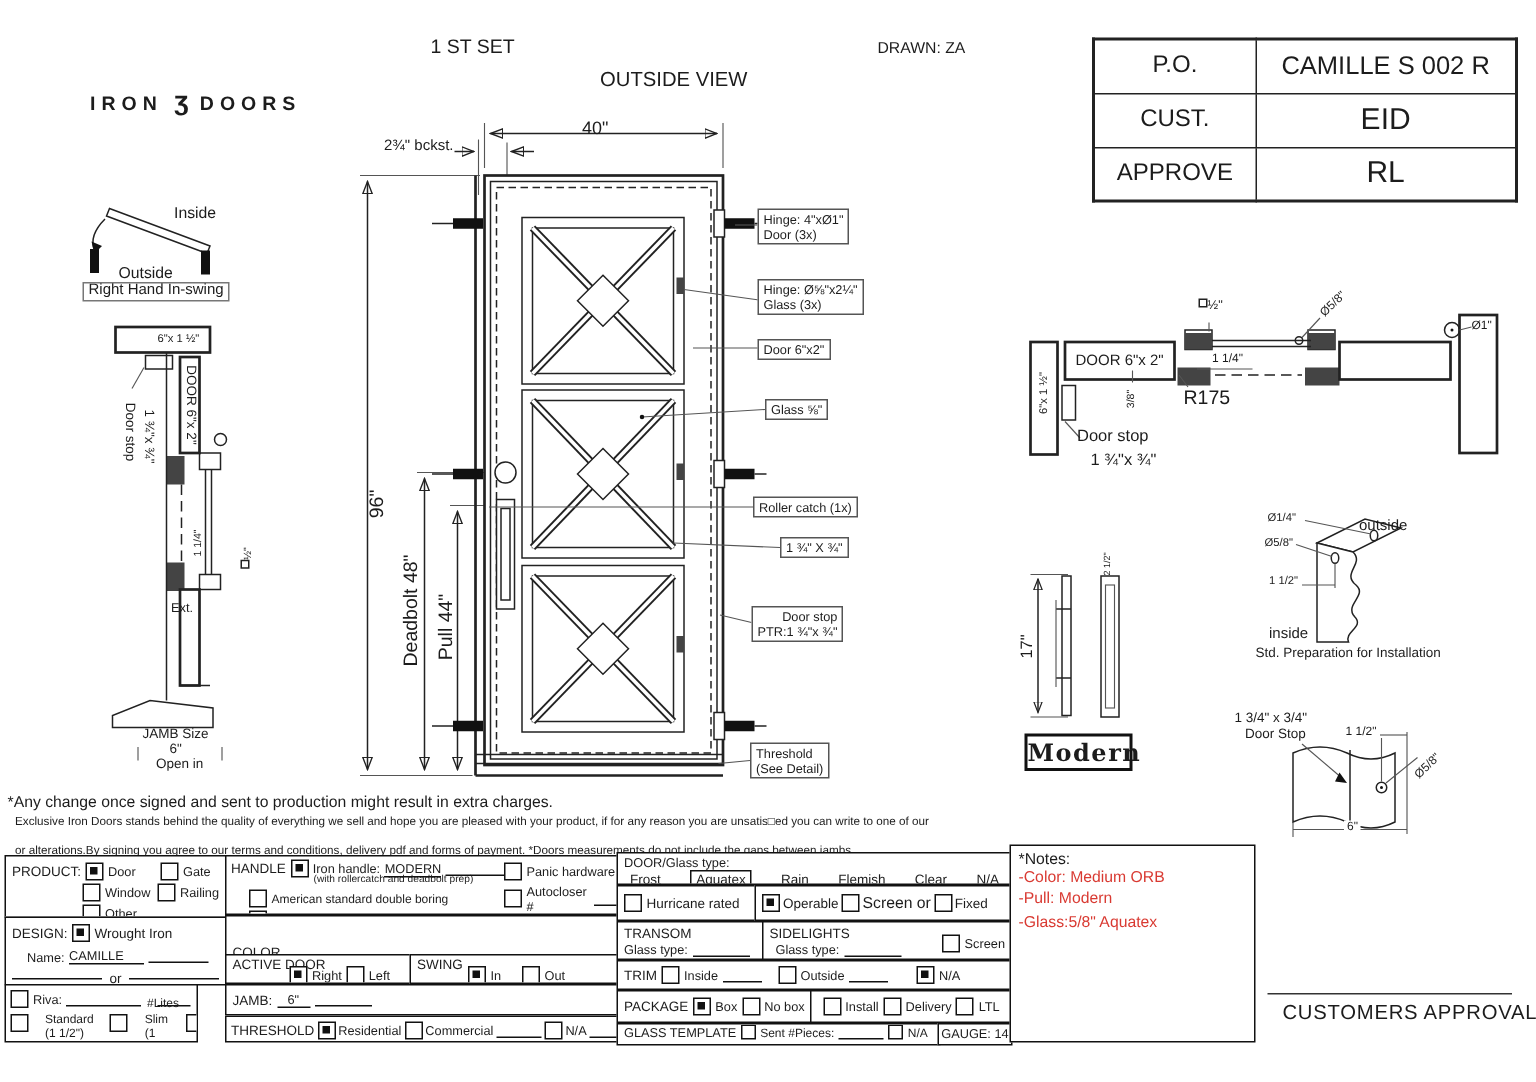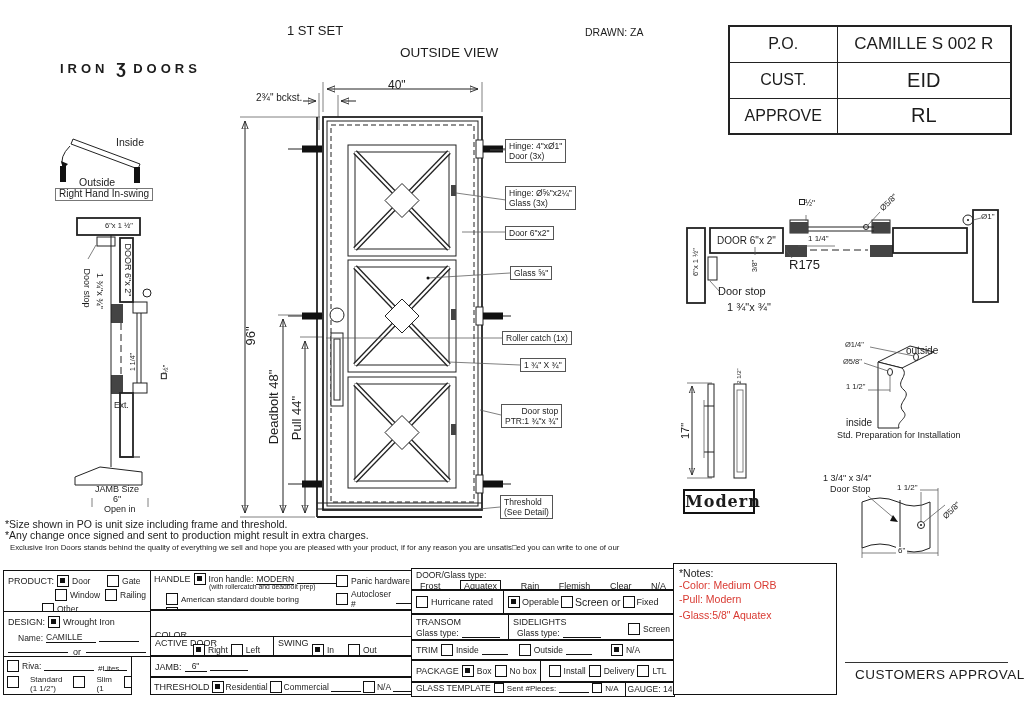--- a/index.html
+++ b/index.html
@@ -302,39 +302,39 @@
     <line x1="938" y1="488" x2="938" y2="556" class="thin"></line>
     <line x1="862" y1="553" x2="938" y2="553" class="thin"></line>
     <line x1="862" y1="548" x2="862" y2="558" class="thin"></line>
   </svg>
   <div class="lbl" style="left:823px;top:474px;font-size:9px">1 3/4" x 3/4"</div>
   <div class="lbl" style="left:830px;top:485px;font-size:9px">Door Stop</div>
   <div class="lbl" style="left:897px;top:484px;font-size:8px">1 1/2"</div>
   <div class="lbl rot45" style="left:952px;top:511px;font-size:8px">Ø5/8"</div>
   <div class="lbl" style="left:896px;top:547px;font-size:8px;background:#fff;padding:0 2px">6"</div>
 
-  <div class="lbl" style="left:5px;top:519px;font-size:10.5px">*Size shown in PO is unit size including frame and threshold.</div>
   <div class="lbl" style="left:5px;top:530px;font-size:10.5px">*Any change once signed and sent to production might result in extra charges.</div>
   <div class="lbl" style="left:10px;top:544px;font-size:7.8px">Exclusive Iron Doors stands behind the quality of everything we sell and hope you are pleased with your product, if for any reason you are unsatis□ed you can write to one of our</div>
+  <div class="lbl" style="left:10px;top:563px;font-size:7.8px">or alterations.By signing you agree to our terms and conditions, delivery pdf and forms of payment. *Doors measurements do not include the gaps between jambs</div>
 
   <div class="fcell" style="left:3px;top:570px;width:148px;height:42px">
     <div class="frow">
         <span style="font-size:9px">PRODUCT:</span>
         <span class="cb on"></span>
         <span style="width:32px">Door</span>
         <span class="cb"></span>
         <span>Gate</span>
       </div>
     <div class="frow" style="margin-left:47px">
         <span class="cb"></span>
         <span style="width:37px">Window</span>
         <span class="cb"></span>
         <span>Railing</span>
       </div>
-    <div class="frow" style="margin-left:34px">
+    <div class="frow" style="margin-left:47px">
         <span class="cb"></span>
         <span>Other</span>
         <span class="ul" style="width:48px"></span>
       </div>
   </div>
   <div class="fcell" style="left:3px;top:611px;width:148px;height:46px">
     <div class="frow">
         <span style="font-size:9px">DESIGN:</span>
         <span class="cb on"></span>
         <span style="font-size:9px">Wrought Iron</span>

